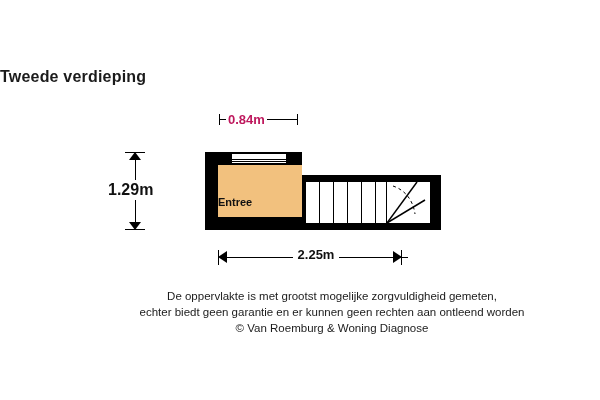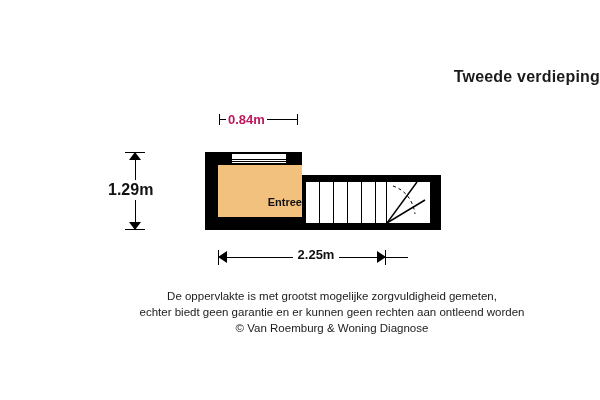--- a/index.html
+++ b/index.html
@@ -19,21 +19,21 @@
     width: 600px;
     height: 400px;
   }
 
   
   .title {
     position: absolute;
     top: 68px;
     left: 0;
     width: 600px;
-    text-align: right;
+    text-align: left;
     font-size: 16px;
     font-weight: bold;
     letter-spacing: 0.2px;
     color: #1b1b1b;
   }
 
   
   .plan-wrap {
     position: absolute;
     left: 0;
@@ -103,21 +103,21 @@
     border-bottom: 1px solid #000000;
     box-sizing: border-box;
   }
 
   
   .room-label {
     position: absolute;
     left: 218px;
     top: 196px;
     width: 84px;
-    text-align: right;
+    text-align: left;
     font-size: 11px;
     font-weight: bold;
     color: #111111;
   }
 
   
   .stairs {
     position: absolute;
     left: 305px;
     top: 182px;
@@ -231,21 +231,21 @@
     background: #ffffff;
     padding: 1px 2px;
     color: #111111;
   }
 
   
   .dim-bottom {
     position: absolute;
     left: 218px;
     top: 247px;
-    width: 168px;
+    width: 184px;
     height: 22px;
     text-decoration: underline;
   }
   .dim-bottom .line {
     position: absolute;
     left: 6px;
     top: 10px;
     width: 184px;
     height: 0;
     border-top: 1.5px solid #000000;

